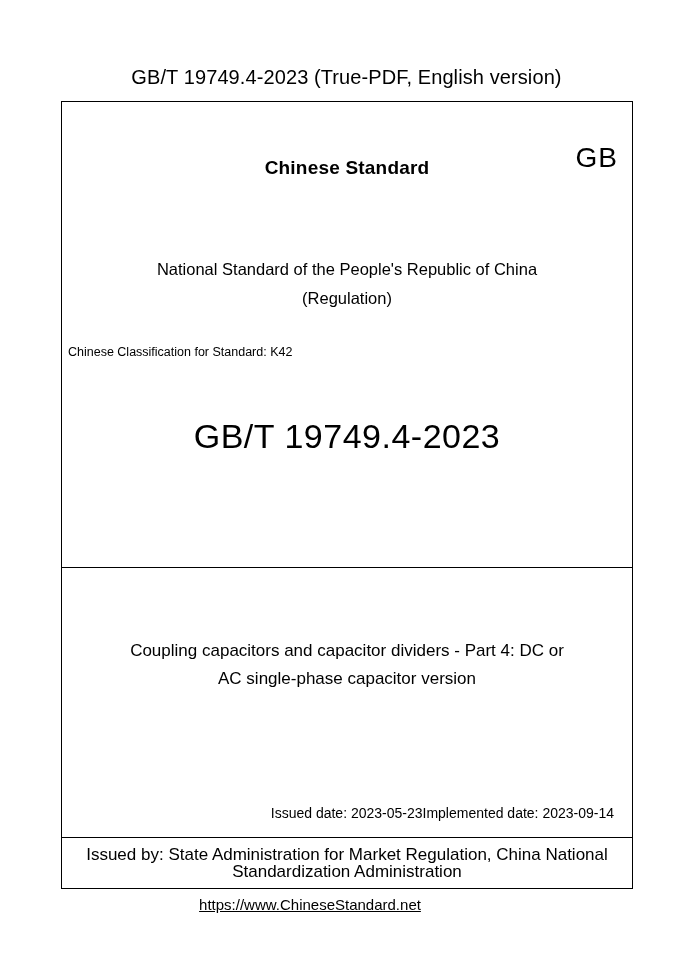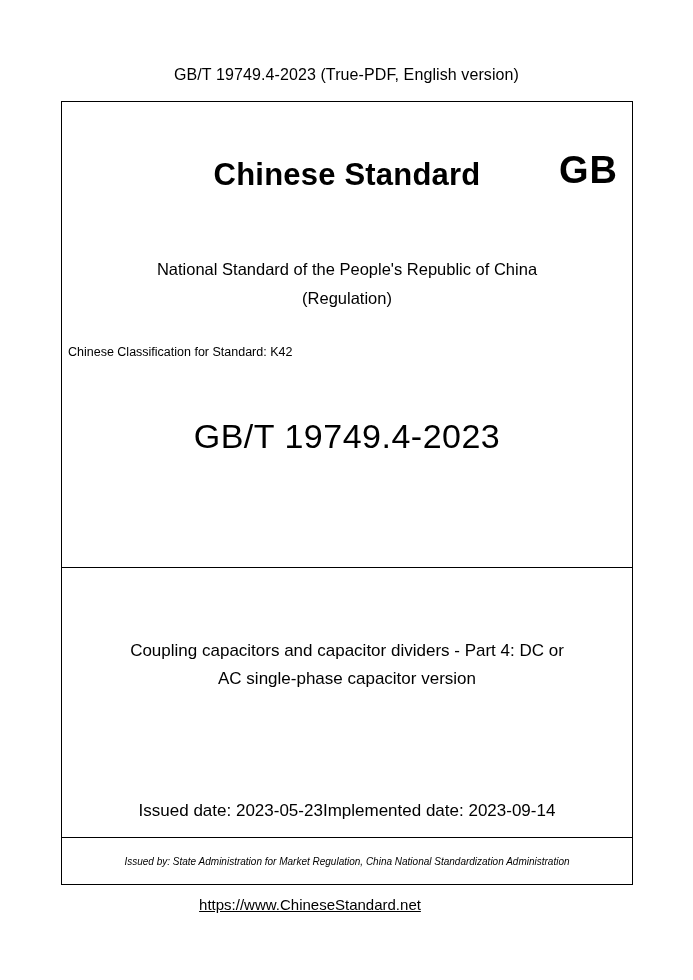--- a/index.html
+++ b/index.html
@@ -20,21 +20,21 @@
     height: 980px;
     box-sizing: border-box;
     position: relative;
   }
   .top-title {
     position: absolute;
     top: 66px;
     left: 0;
     width: 693px;
     text-align: center;
-    font-size: 16px;
+    font-size: 20px;
     letter-spacing: 0.1px;
   }
   .cert {
     position: absolute;
     left: 61px;
     top: 101px;
     width: 572px;
     border: 1.5px solid #000;
     box-sizing: border-box;
   }
@@ -43,32 +43,31 @@
     height: 466px;
     box-sizing: border-box;
     border-bottom: 1.5px solid #000;
   }
   .chinese-standard {
     position: absolute;
     top: 55px;
     left: 0;
     width: 100%;
     text-align: center;
-    font-size: 31px;
+    font-size: 19px;
     font-weight: bold;
     letter-spacing: 0.2px;
   }
   .gb-mark {
     position: absolute;
     top: 40px;
     right: 14px;
-    font-size: 38px;
-    font-weight: bold;
+    font-size: 28px;
+    font-weight: normal;
     letter-spacing: 1px;
-    margin-top: 7px;
   }
   .national-line {
     position: absolute;
     top: 153px;
     left: 0;
     width: 100%;
     text-align: center;
     font-size: 16.5px;
     line-height: 29px;
   }
@@ -104,34 +103,34 @@
     line-height: 28px;
   }
   .dates {
     position: absolute;
     bottom: 16px;
     left: 0;
     width: 100%;
     box-sizing: border-box;
     padding: 0 18px;
     display: flex;
-    justify-content: center;
-    font-size: 17px;
+    justify-content: flex-end;
+    font-size: 14px;
   }
   .cert-bottom {
     position: relative;
     min-height: 46px;
     display: flex;
     align-items: center;
     justify-content: center;
+    text-align: center;
     padding: 8px 18px;
     box-sizing: border-box;
-    font-size: 10px;
+    font-size: 17px;
     line-height: 17px;
-    font-style: italic;
   }
   .footer-link {
     position: absolute;
     top: 896px;
     left: 0;
     width: 620px;
     text-align: center;
     font-size: 15px;
   }
   .footer-link span {

